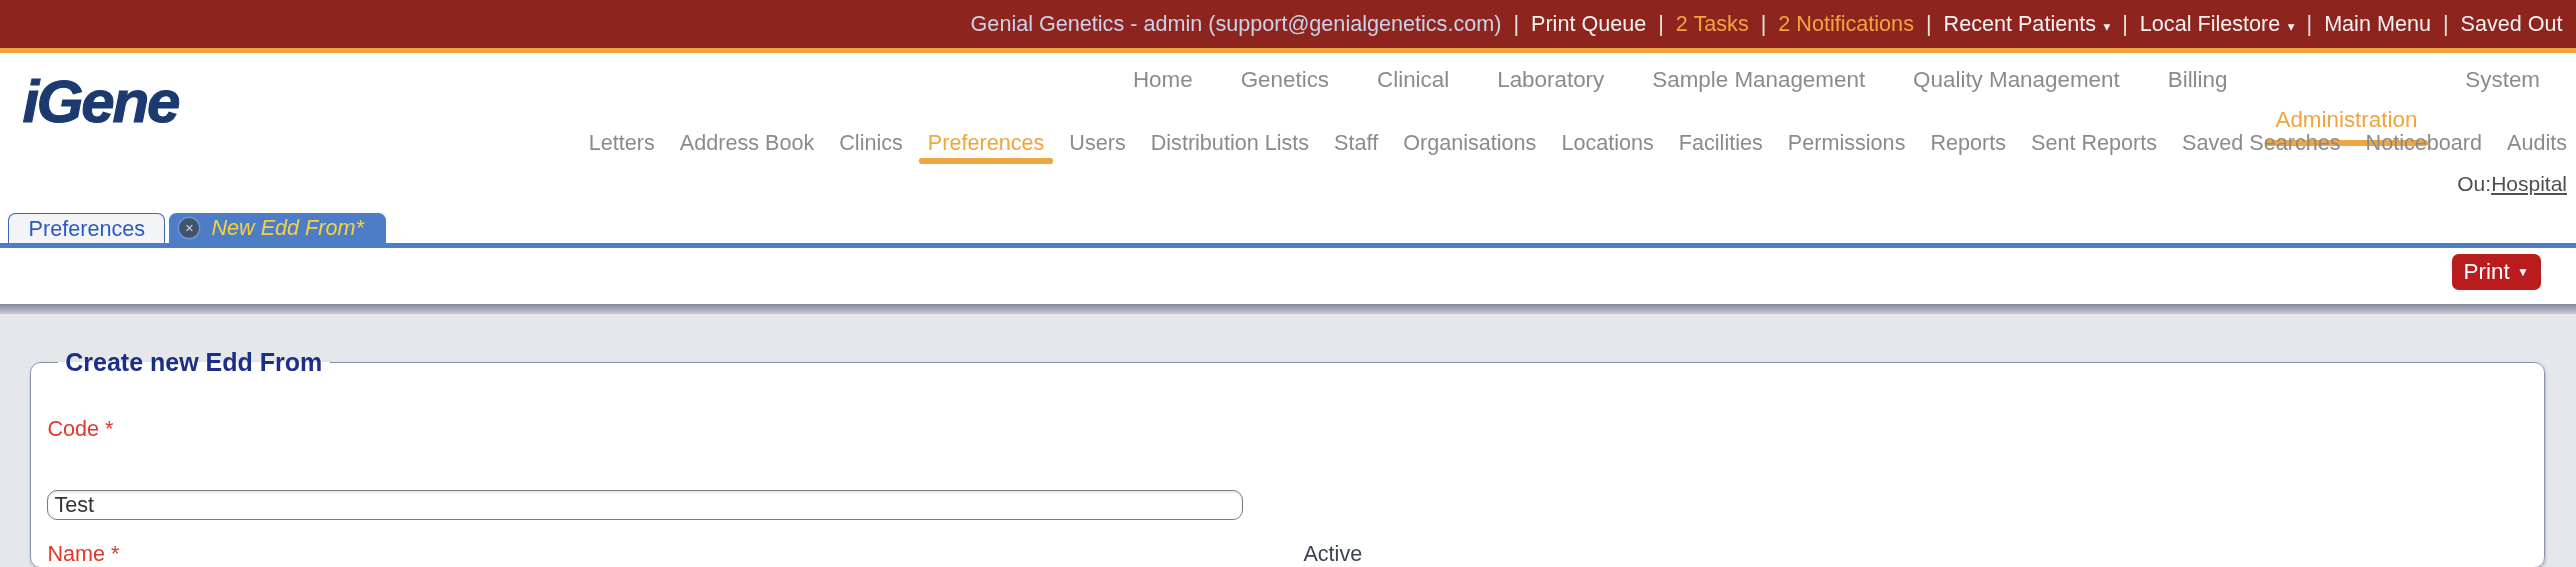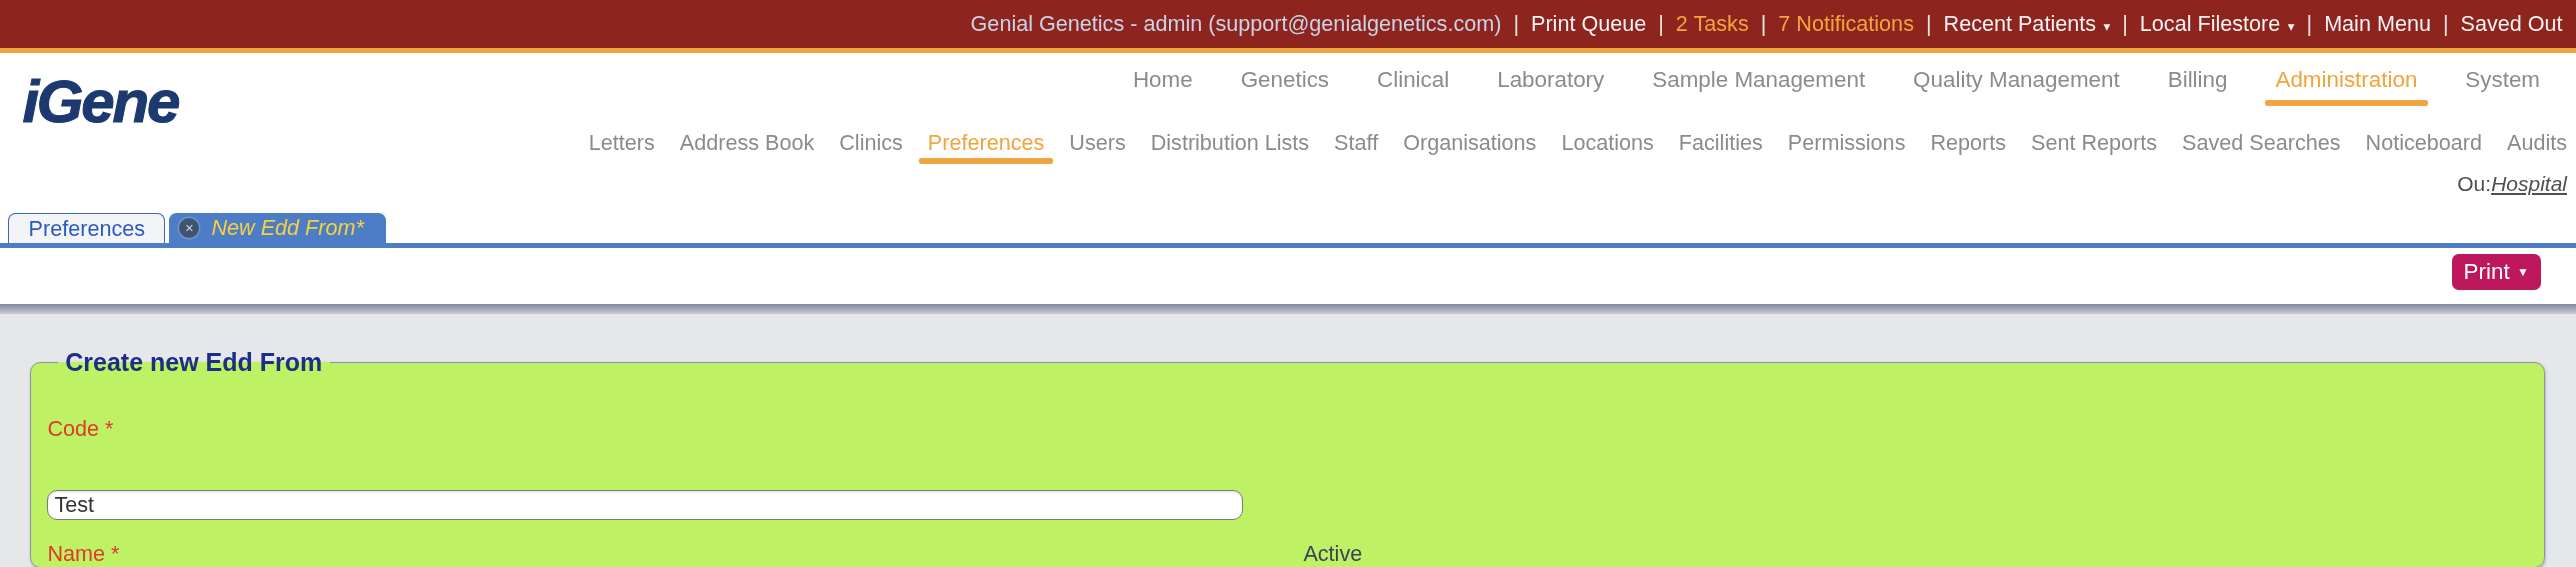--- a/index.html
+++ b/index.html
@@ -17,59 +17,59 @@
   .stripe { height:5.2px; background:#efa440; }
 
   
   .header { position:relative; height:160px; background:#ffffff; }
   .logo { position:absolute; left:22.4px; top:13.4px; font-size:60px; font-weight:bold;
     font-style:italic; color:#1d3a70; letter-spacing:-2.2px;text-align:right;
     -webkit-text-stroke:1.1px #1d3a70; }
   .main-nav { position:absolute; right:36px; top:13.4px; display:flex; gap:48px;
     font-size:22.4px; color:#8b8b8b; }
   .main-nav .item { position:relative; cursor:pointer; white-space:nowrap; }
-  .main-nav .item.active { color:#f2a33a; }
+  .main-nav .item.active { color:#f2a33a;margin-top:40px; }
   .main-nav .item.active::after { content:""; position:absolute; left:-10.4px; right:-10.4px;
     top:33px; height:6px; background:#f0a640; border-radius:2.2px; }
   .sub-nav { position:absolute; right:9px; top:77px; display:flex; gap:25px;
     font-size:21.6px; color:#8b8b8b; }
   .sub-nav .item { position:relative; cursor:pointer; white-space:nowrap; }
   .sub-nav .item.active { color:#f2a33a; }
   .sub-nav .item.active::after { content:""; position:absolute; left:-9px; right:-9px;
     top:28px; height:6px; background:#f0a640; border-radius:2.2px; }
   .ou-line { position:absolute; right:9px; top:119px; font-size:21px; color:#4f4f4f; }
-  .ou-line a { color:#4f4f4f; text-decoration:underline; cursor:pointer;font-style:italic; }
+  .ou-line a { color:#4f4f4f; text-decoration:underline; cursor:pointer; }
 
   
   .tabbar { position:relative; height:35px; background:#ffffff; }
   .tab-line { position:absolute; left:0; right:0; bottom:0; height:5.2px; background:#4d7dc6; }
   .tabs { position:absolute; left:8.2px; bottom:5.2px; display:flex; gap:3.7px; }
   .tab { height:30px; border-radius:7.5px 7.5px 0 0; display:flex; align-items:center;
     font-size:21.6px; cursor:pointer; }
   .tab.inactive { background:#f3f4f6; border:1.5px solid #4067b5; border-bottom:none;
     color:#2b59c4; padding:0 19.4px; }
   .tab.active { background:#4d7dc6; color:#f7d23e; font-style:italic;
     padding:0 22.4px 0 10.4px; gap:12px; }
   .close-icon { width:20px; height:20px; border-radius:50%; background:#42536d;
     color:#ccd2db; font-size:11.2px; display:flex; align-items:center; justify-content:center;
     font-style:normal; box-shadow:0 0 0 1.5px rgba(255,255,255,0.18); cursor:pointer; }
 
   
   .toolbar { position:relative; height:56px; background:#ffffff; }
   .print-btn { position:absolute; right:35px; top:6px; height:36px; min-width:64px;
-    background:#be185d; border:none; border-radius:6.7px; color:#ffffff; font-size:22.4px;
+    background:#b91c1c; border:none; border-radius:6.7px; color:#ffffff; font-size:22.4px;
     font-family:inherit; display:flex; align-items:center; justify-content:center;
     gap:7.5px; padding:0 12px; cursor:pointer; }
   .print-btn .caret { font-size:12px; }
   .divider { height:9.7px; background:linear-gradient(#82879c,#c9ccd6); }
 
   
   .content { height:262px; background:#e6e7eb; padding:34px 0 0 30px; }
   fieldset.panel { width:2515px; height:220px; border:1.5px solid #8992ac; border-radius:10.4px;
-    background:#bef264; padding:39px 0 0 16.4px; box-shadow:0.7px 1.5px 2.2px rgba(60,65,90,0.25); }
+    background:#ffffff; padding:39px 0 0 16.4px; box-shadow:0.7px 1.5px 2.2px rgba(60,65,90,0.25); }
   fieldset.panel legend { margin-left:10.4px; padding:0 7.5px; font-size:25px; font-weight:bold;
     color:#1c2f86; }
   .field-label { font-size:21.6px; color:#e0392c; margin-bottom:6px; }
   .text-input { width:1196px; height:30px; border:1.5px solid #7b7b7b; border-radius:10px;
     font-size:21.6px; font-family:inherit; color:#333333; padding:0 6px;
     box-shadow:inset 0 1.5px 2.2px rgba(0,0,0,0.10); background:#ffffff;margin-top:42px; }
   .row2 { display:flex; margin-top:21px; }
   .active-col { margin-left:60px; }
   .active-label { font-size:21.6px; color:#3c4356; margin-bottom:7.5px; }
   .check-row { display:flex; align-items:center; gap:4.5px; font-size:21.6px; color:#3c4356; }
@@ -78,21 +78,21 @@
 </head>
 <body>
 
 <div class="topbar">
   <span class="user">Genial Genetics - admin (support@genialgenetics.com)</span>
   <span class="sep">|</span>
   <span class="white">Print Queue</span>
   <span class="sep">|</span>
   <span class="amber">2 Tasks</span>
   <span class="sep">|</span>
-  <span class="amber">7 Notifications</span>
+  <span class="amber">2 Notifications</span>
   <span class="sep">|</span>
   <span class="white">
     <span>Recent Patients</span>
     <span class="caret">▾</span>
   </span>
   <span class="sep">|</span>
   <span class="white">
     <span>Local Filestore</span>
     <span class="caret">▾</span>
   </span>

